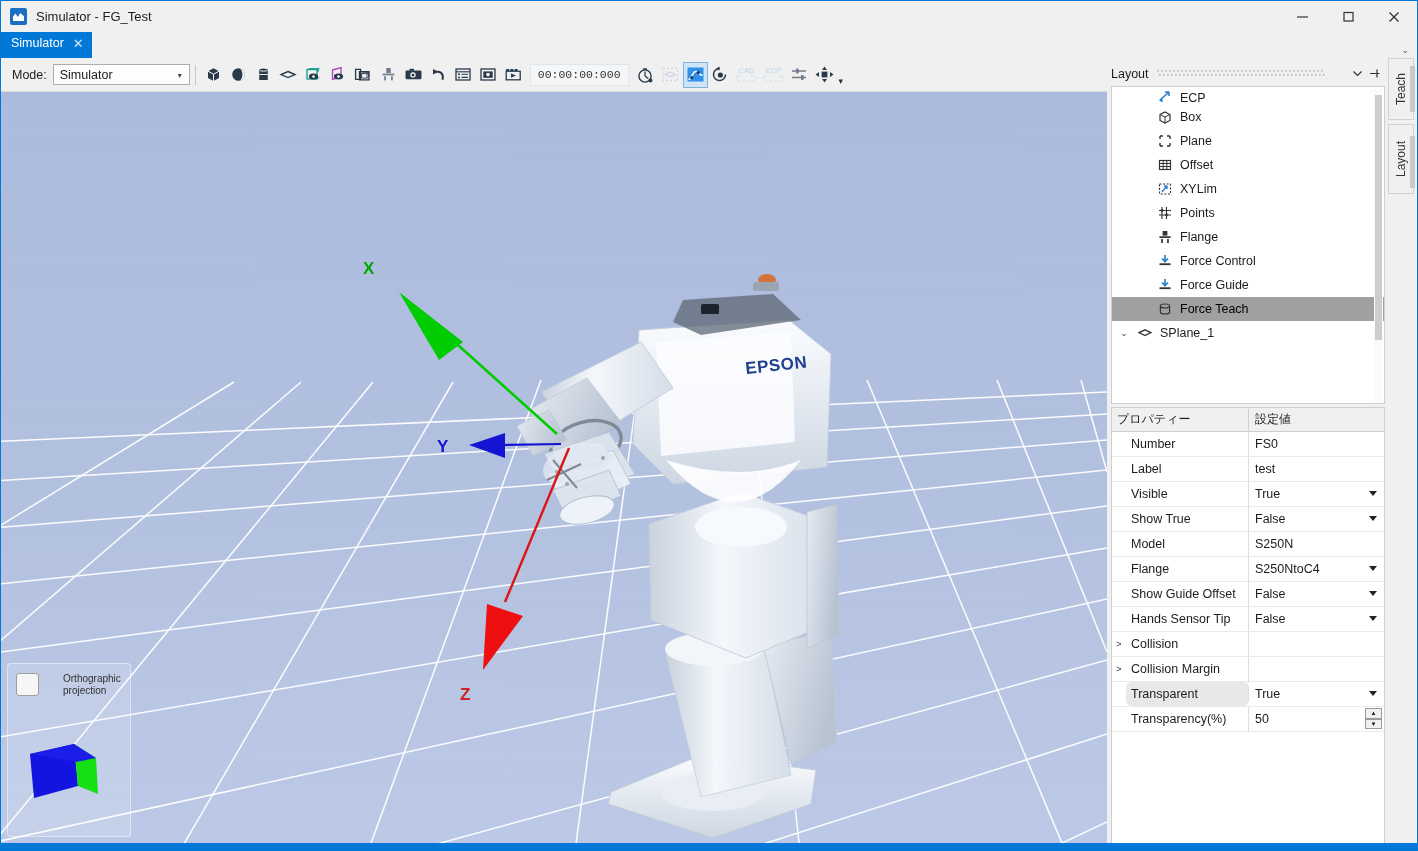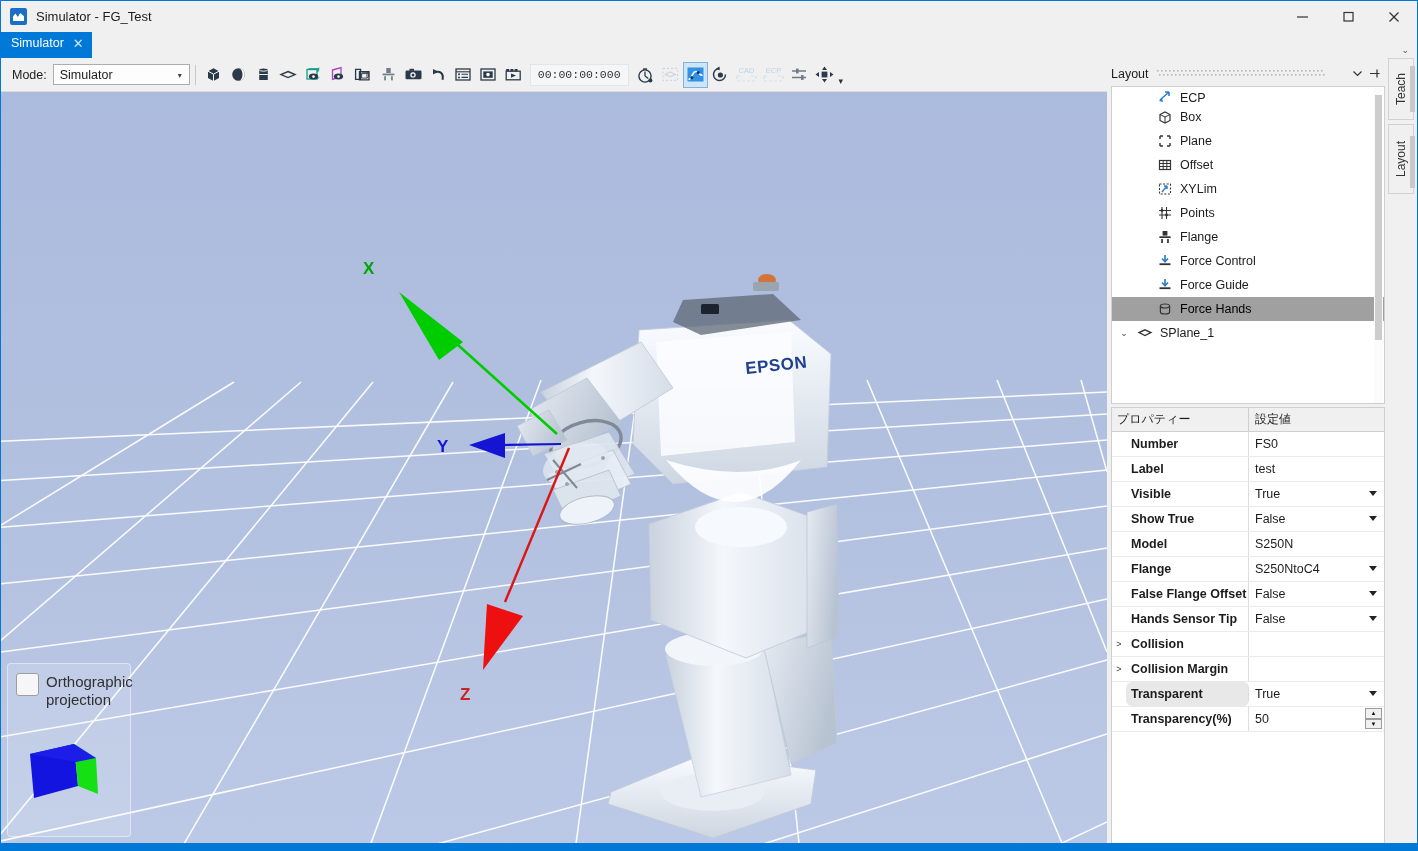--- a/index.html
+++ b/index.html
@@ -102,21 +102,21 @@
     position: absolute; left: 6px; bottom: 6px; width: 124px; height: 174px;
     background: rgba(255,255,255,0.14);
     border: 1px solid rgba(255,255,255,0.45);
     border-radius: 4px;
   }
   #ortho-row { display: flex; align-items: flex-start; padding: 9px 0 0 8px; gap: 7px; }
   #ortho-check {
     width: 23px; height: 23px; background: #f6f6f6; border: 1px solid #9e9e9e;
     border-radius: 3px; flex: 0 0 auto;
   }
-  #ortho-text { font-size: 15px; color: #303030; line-height: 1.22; width: 74px; }
+  #ortho-text { font-size: 10px; color: #303030; line-height: 1.22; width: 74px; margin-left: 17px; }
   #navcube { position: absolute; left: 16px; bottom: 28px; }
 
   
   #right-dock {
     position: absolute; left: 1106px; top: 57px; width: 310px; height: 793px;
     background: #f0f0f0;
   }
   #panel-header {
     position: absolute; left: 4px; top: 5px; width: 272px; height: 21px;
     display: flex; align-items: center; background: #f0f0f0;
@@ -147,21 +147,21 @@
     position: absolute; left: 4px; top: 349px; width: 274px; height: 494px;
     background: #ffffff; border: 1px solid #cfcfcf; overflow: hidden;
   }
   #prop-head { display: flex; height: 24px; background: #f0f0f0; border-bottom: 1px solid #cfcfcf; }
   #prop-head .c1 { width: 137px; padding-left: 5px; display: flex; align-items: center; font-size: 12px; border-right: 1px solid #cfcfcf; }
   #prop-head .c2 { flex: 1 1 auto; padding-left: 6px; display: flex; align-items: center; font-size: 12px; }
   .prow { display: flex; height: 25px; border-bottom: 1px solid #eaeaea; }
   .prow .exp { width: 14px; display: flex; align-items: center; justify-content: center; font-size: 9px; color: #333; }
   .prow .pname {
     width: 123px; display: flex; align-items: center; font-size: 12.5px;
-    border-right: 1px solid #dedede; padding-left: 5px; white-space: nowrap; overflow: hidden; font-weight: bold;
+    border-right: 1px solid #dedede; padding-left: 5px; white-space: nowrap; overflow: hidden;
   }
   .prow.active .pname { background: #e8e8e8; border-radius: 6px; }
   .prow .pval {
     flex: 1 1 auto; display: flex; align-items: center; font-size: 12.5px;
     padding-left: 6px; position: relative; white-space: nowrap;
   }
   .dd-caret { position: absolute; right: 7px; top: 9px; width: 0; height: 0;
     border-left: 4px solid transparent; border-right: 4px solid transparent; border-top: 5px solid #222; }
   .spin { position: absolute; right: 2px; top: 1px; width: 17px; height: 21px;
     display: flex; flex-direction: column; }
@@ -735,21 +735,21 @@
           </div>
           <div class="tree-item sel">
             <span class="tw"></span>
             <span style="width: 14px; flex: 0 0 auto;"></span>
             <span class="ti">
               <svg width="16" height="16" viewBox="0 0 16 16">
                 <ellipse cx="8" cy="5" rx="4.6" ry="2" fill="none" stroke="#333" stroke-width="1.2"></ellipse>
                 <path d="M3.4 5 v6 a4.6 2 0 0 0 9.2 0 v-6" fill="none" stroke="#333" stroke-width="1.2"></path>
               </svg>
             </span>
-            <span>Force Hands</span>
+            <span>Force Teach</span>
           </div>
           <div class="tree-item">
             <span class="tw">⌄</span>
             <span class="ti">
               <svg width="16" height="16" viewBox="0 0 16 16">
                 <path d="M8 4.8 L14 7.6 L8 10.5 L2 7.6 Z" fill="none" stroke="#333" stroke-width="1.3"></path>
               </svg>
             </span>
             <span>SPlane_1</span>
           </div>
@@ -805,21 +805,21 @@
           <div class="prow">
             <div class="exp"></div>
             <div class="pname">Flange</div>
             <div class="pval">
               <span>S250NtoC4</span>
               <span class="dd-caret"></span>
             </div>
           </div>
           <div class="prow">
             <div class="exp"></div>
-            <div class="pname">False Flange Offset</div>
+            <div class="pname">Show Guide Offset</div>
             <div class="pval">
               <span>False</span>
               <span class="dd-caret"></span>
             </div>
           </div>
           <div class="prow">
             <div class="exp"></div>
             <div class="pname">Hands Sensor Tip</div>
             <div class="pval">
               <span>False</span>

